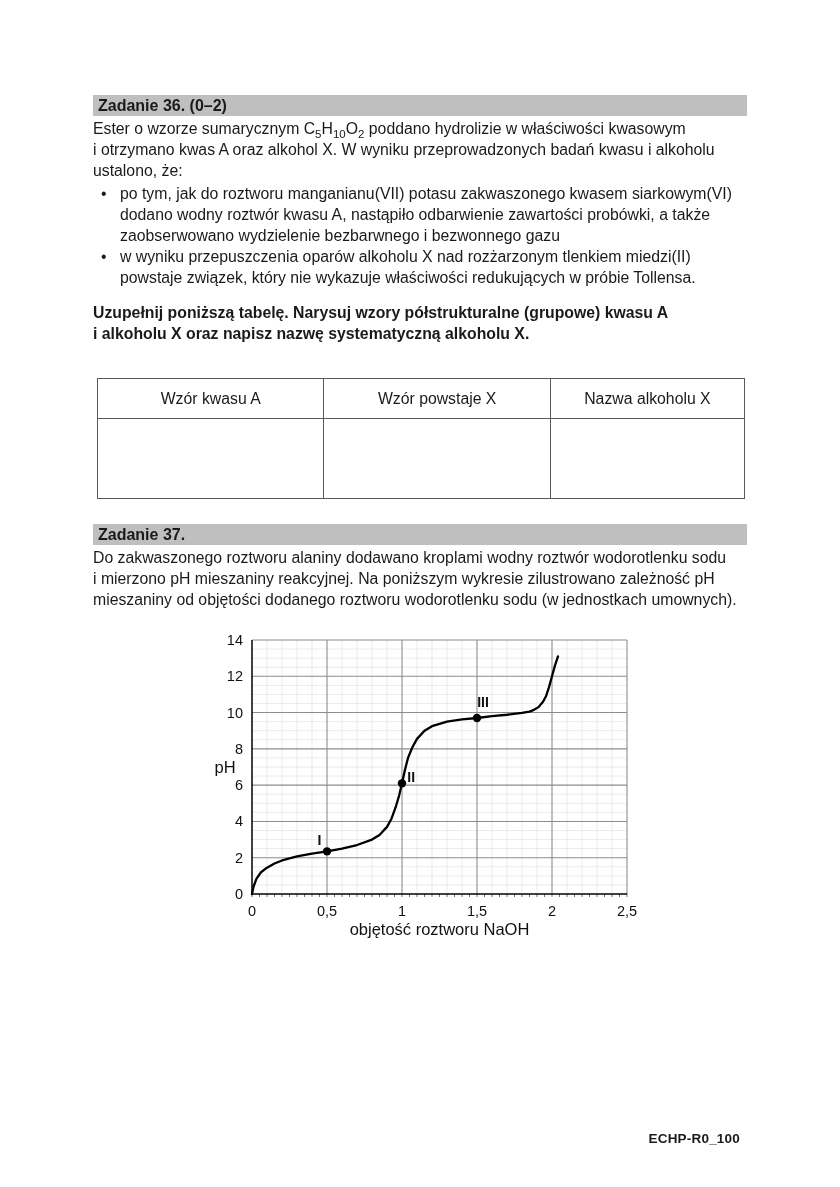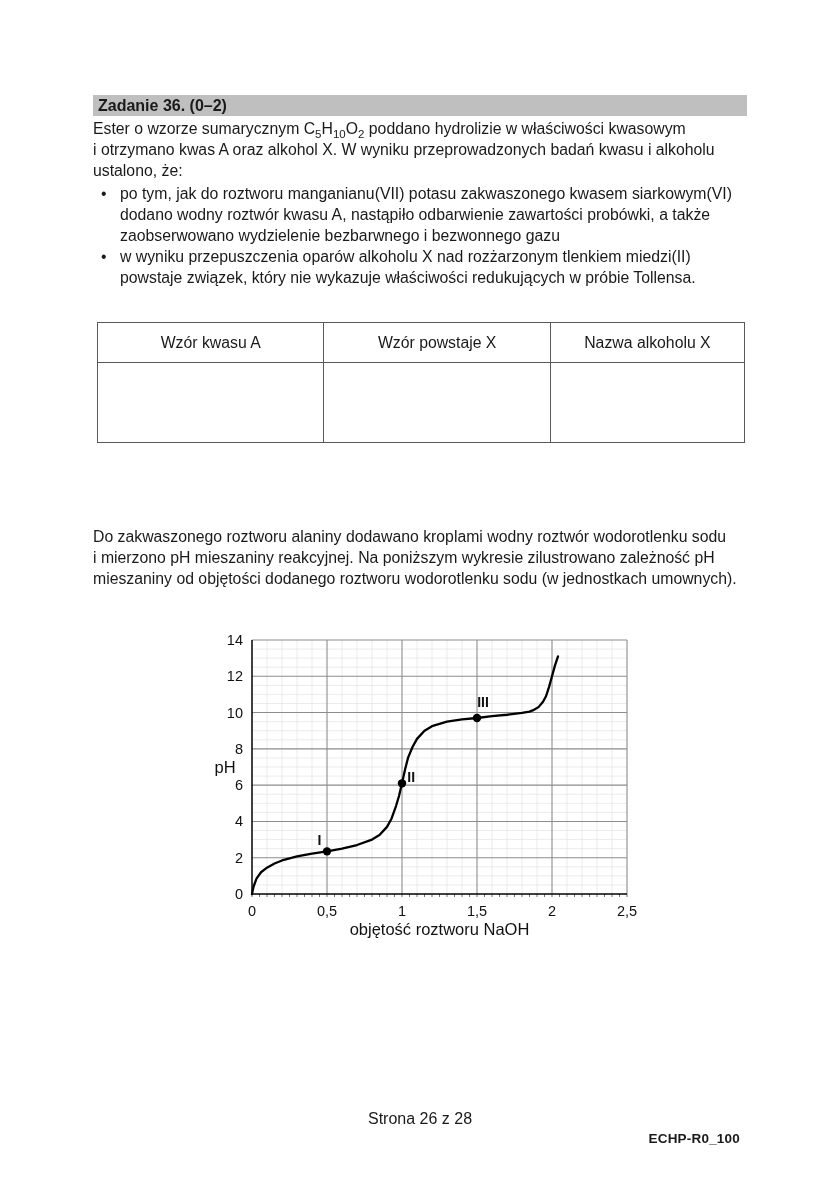--- a/index.html
+++ b/index.html
@@ -62,20 +62,21 @@
       <li class="bullet">
         <span class="bullet-marker">•</span>
         <span>po tym, jak do roztworu manganianu(VII) potasu zakwaszonego kwasem siarkowym(VI)<br>dodano wodny roztwór kwasu A, nastąpiło odbarwienie zawartości probówki, a także<br>zaobserwowano wydzielenie bezbarwnego i bezwonnego gazu</span>
       </li>
       <li class="bullet">
         <span class="bullet-marker">•</span>
         <span>w wyniku przepuszczenia oparów alkoholu X nad rozżarzonym tlenkiem miedzi(II)<br>powstaje związek, który nie wykazuje właściwości redukujących w próbie Tollensa.</span>
       </li>
     </ul>
 
+    <p class="instruction">Uzupełnij poniższą tabelę. Narysuj wzory półstrukturalne (grupowe) kwasu A<br>i alkoholu X oraz napisz nazwę systematyczną alkoholu X.</p>
 
     <table class="answer-table">
       <colgroup>
           <col class="col-a">
           <col class="col-b">
           <col class="col-c">
         </colgroup>
       <thead>
         <tr>
           <th>Wzór kwasu A</th>
@@ -87,20 +88,23 @@
         <tr>
           <td></td>
           <td></td>
           <td></td>
         </tr>
       </tbody>
     </table>
   </section>
 
   <section class="task task-37">
+    <div class="task-header">
+      <span>Zadanie 37.</span>
+    </div>
     <p class="body-text">Do zakwaszonego roztworu alaniny dodawano kroplami wodny roztwór wodorotlenku sodu<br>i mierzono pH mieszaniny reakcyjnej. Na poniższym wykresie zilustrowano zależność pH<br>mieszaniny od objętości dodanego roztworu wodorotlenku sodu (w jednostkach umownych).</p>
   </section>
 
   <div class="chart-wrap">
     <svg width="470" height="335" viewBox="0 0 470 335" xmlns="http://www.w3.org/2000/svg">
         <g>
           <line x1="72" y1="272" x2="72" y2="18" stroke="#e3e3e3" stroke-width="0.7"></line>
           <line x1="87" y1="272" x2="87" y2="18" stroke="#e3e3e3" stroke-width="0.7"></line>
           <line x1="102" y1="272" x2="102" y2="18" stroke="#e3e3e3" stroke-width="0.7"></line>
           <line x1="117" y1="272" x2="117" y2="18" stroke="#e3e3e3" stroke-width="0.7"></line>
@@ -238,16 +242,15 @@
           <text x="207" y="294" text-anchor="middle" font-size="14.5">1</text>
           <text x="282" y="294" text-anchor="middle" font-size="14.5">1,5</text>
           <text x="357" y="294" text-anchor="middle" font-size="14.5">2</text>
           <text x="432" y="294" text-anchor="middle" font-size="14.5">2,5</text>
         </g>
         <text x="30" y="151" text-anchor="middle" font-size="16.5">pH</text>
         <text x="244.5" y="313" text-anchor="middle" font-size="16.5">objętość roztworu NaOH</text>
       </svg>
   </div>
 
-  <div class="footer-page">Strona 26 z 28</div>
   <div class="footer-code">ECHP-R0_100</div>
 
 </div>
 
 </body></html>

